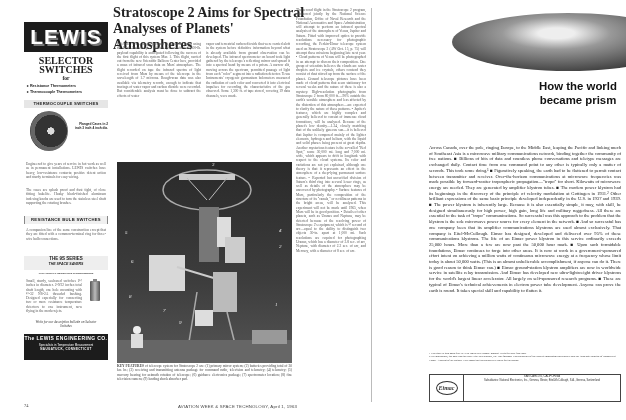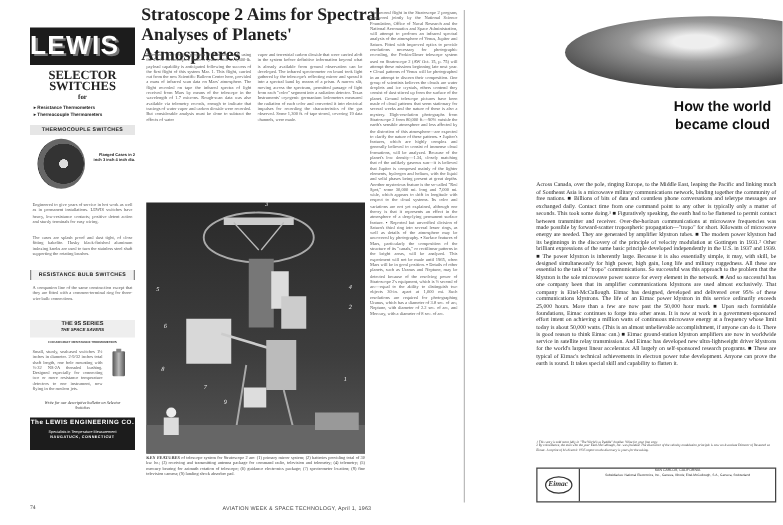--- a/index.html
+++ b/index.html
@@ -2,21 +2,21 @@
 <html><head>
 <meta charset="utf-8">
 <style>
 *{box-sizing:border-box;margin:0;padding:0}
 html,body{width:626px;height:420px;background:#fff;overflow:hidden}
 body{position:relative;font-family:"Liberation Serif",serif;color:#333}
 .abs{position:absolute}
 .tiny{font-size:3.6px;line-height:4.3px;color:#555;text-align:justify;overflow:hidden}
 
 #lewis{left:24px;top:22px;width:84px;height:348px;background:#fff}
-#lewis-logo{left:0;top:0;width:84px;height:30px;background:#1c1c1c;display:flex;align-items:center;}
+#lewis-logo{left:0;top:0;width:84px;height:30px;background:#1c1c1c;display:flex;align-items:center;justify-content:center}
 #lewis-logo span{font-family:"Liberation Sans",sans-serif;font-weight:bold;font-size:21px;color:#fff;letter-spacing:1px;text-shadow:2px 2px 0 #777}
 #lewis-head1{left:0;top:34px;width:84px;text-align:center;font-family:"Liberation Serif",serif;font-weight:bold;font-size:10px;line-height:9px;color:#222}
 #lewis-for{left:0;top:53px;width:84px;text-align:center;font-weight:bold;font-size:5.5px;color:#222}
 .lewis-bullet{left:3px;font-family:"Liberation Sans",sans-serif;font-weight:bold;font-size:3.7px;color:#222}
 .lewis-section{left:0;width:84px;height:8px;background:#e6e6e6;font-family:"Liberation Sans",sans-serif;font-weight:bold;font-size:4.2px;line-height:8px;text-align:center;color:#222;letter-spacing:.3px}
 #lewis-switch-img{left:6px;top:113px;width:38px;height:40px;border-radius:50%;background:radial-gradient(circle at 55% 50%,#ddd 0 12%,#333 13% 55%,#666 56% 70%,#333 71%)}
 #lewis-caption{left:50px;top:118px;width:34px;font-family:"Liberation Sans",sans-serif;font-weight:bold;font-size:3.2px;line-height:4px;text-align:right;color:#222}
 #lewis-foot{left:0;top:312px;width:84px;height:26px;background:#1c1c1c;color:#fff;text-align:center;font-family:"Liberation Sans",sans-serif}
 #lewis-foot .a{font-weight:bold;font-size:5px;line-height:9px;letter-spacing:.4px}
 #lewis-foot .b{font-size:3px;line-height:4px}
@@ -113,21 +113,21 @@
   <div class="abs" style="left:14px;top:97px;font-size:5px;color:#eee;font-style:italic">6</div>
   <div class="abs" style="left:12px;top:132px;font-size:5px;color:#eee;font-style:italic">8</div>
   <div class="abs" style="left:46px;top:146px;font-size:5px;color:#eee;font-style:italic">7</div>
   <div class="abs" style="left:158px;top:140px;font-size:5px;color:#eee;font-style:italic">1</div>
   <div class="abs" style="left:62px;top:158px;font-size:5px;color:#eee;font-style:italic">9</div>
 </div>
 <div id="photo-caption" class="abs"><b>KEY FEATURES</b><span> of telescope system for Stratoscope 2 are: (1) primary mirror system; (2) batteries providing total of 30 kw. hr.; (3) receiving and transmitting antenna package for command radio, television and telemetry; (4) telemetry; (5) mercury bearing for azimuth rotation of telescope; (6) guidance electronics package; (7) spectrometer location; (8) fine television camera; (9) landing shock absorber pad.</span></div>
 <div id="footer-line" class="abs">AVIATION WEEK &amp; SPACE TECHNOLOGY, April 1, 1963</div>
 
 <div id="globe" class="abs"></div>
-<div id="how" class="abs">How the world became cloud</div>
+<div id="how" class="abs">How the world became prism</div>
 <div id="eimac-body" class="abs">Across Canada, over the pole, ringing Europe, to the Middle East, leaping the Pacific and linking much of Southeast Asia is a microwave military communications network, binding together the community of free nations. ■ Billions of bits of data and countless phone conversations and teletype messages are exchanged daily. Contact time from one command point to any other is typically only a matter of seconds. This took some doing.¹ ■ Figuratively speaking, the earth had to be flattened to permit contact between transmitter and receiver. Over-the-horizon communications at microwave frequencies was made possible by forward-scatter tropospheric propagation—"tropo" for short. Kilowatts of microwave energy are needed. They are generated by amplifier klystron tubes. ■ The modern power klystron had its beginnings in the discovery of the principle of velocity modulation at Gottingen in 1931.² Other brilliant expressions of the same basic principle developed independently in the U.S. in 1937 and 1939. ■ The power klystron is inherently large. Because it is also essentially simple, it may, with skill, be designed simultaneously for high power, high gain, long life and military ruggedness. All these are essential to the task of "tropo" communications. So successful was this approach to the problem that the klystron is the sole microwave power source for every element in the network. ■ And so successful has one company been that its amplifier communications klystrons are used almost exclusively. That company is Eitel-McCullough. Eimac has designed, developed and delivered over 95% of these communications klystrons. The life of an Eimac power klystron in this service ordinarily exceeds 25,000 hours. More than a few are now past the 50,000 hour mark. ■ Upon such formidable foundations, Eimac continues to forge into other areas. It is now at work in a government-sponsored effort intent on achieving a million watts of continuous microwave energy at a frequency whose limit today is about 50,000 watts. (This is an almost unbelievable accomplishment, if anyone can do it. There is good reason to think Eimac can.) ■ Eimac ground-station klystron amplifiers are now in worldwide service in satellite relay transmission. And Eimac has developed new ultra-lightweight driver klystrons for the world's largest linear accelerator. All largely on self-sponsored research programs. ■ These are typical of Eimac's technical achievements in electron power tube development. Anyone can prove the earth is round. It takes special skill and capability to flatten it.</div>
 <div id="eimac-notes" class="abs">
   <div>1 This story is told more fully in "The World is a Puddle" booklet. Write for your free copy.</div>
   <div>2 By coincidence, the man who the year Eitel-McCullough, Inc. was founded. The discoverer of the velocity modulation principle is now an Associate Director of Research at Eimac. A reprint of his historic 1935 report on the discovery is yours for the asking.</div>
 </div>
 <div id="eimac-box" class="abs">
   <div id="eimac-logo">
       <span>Eimac</span>
     </div>
   <div id="eimac-info">

